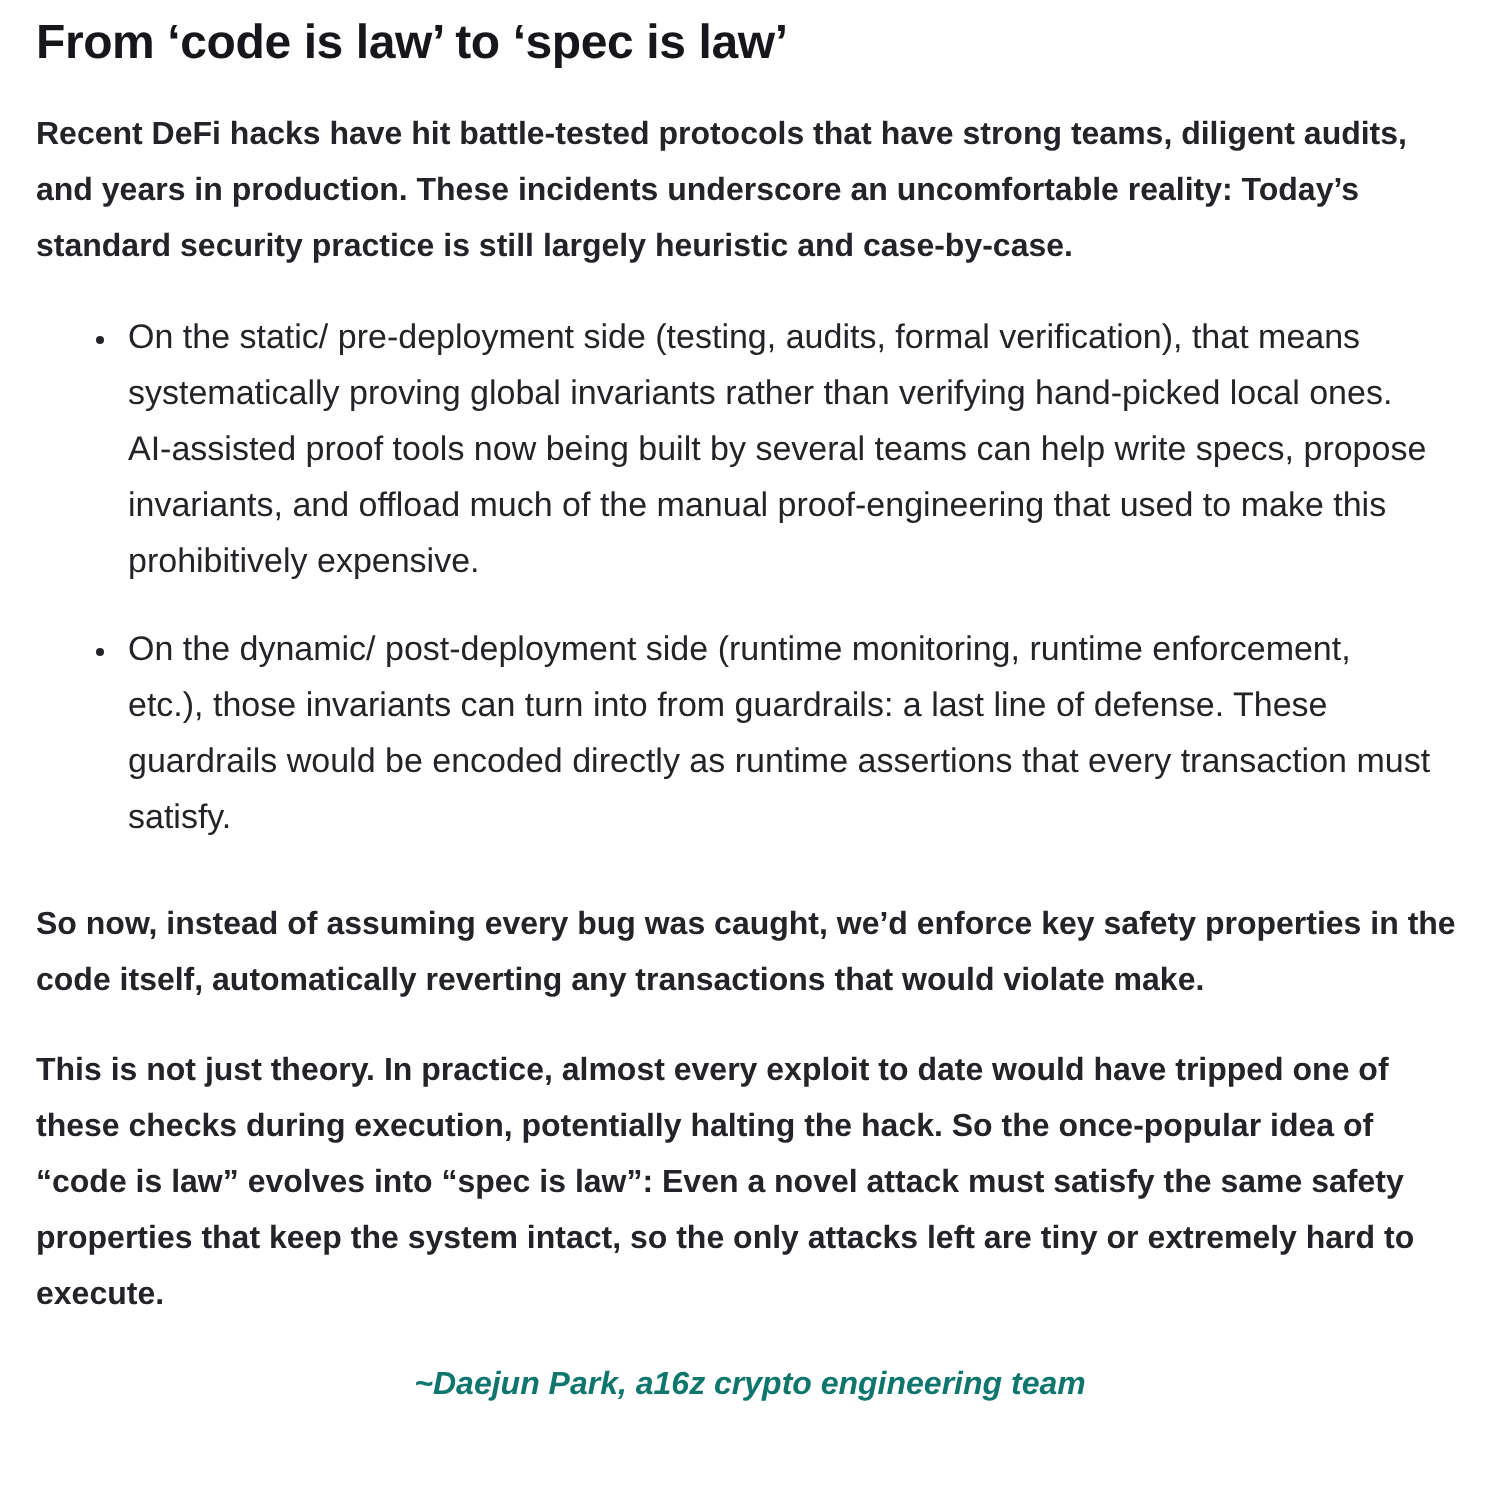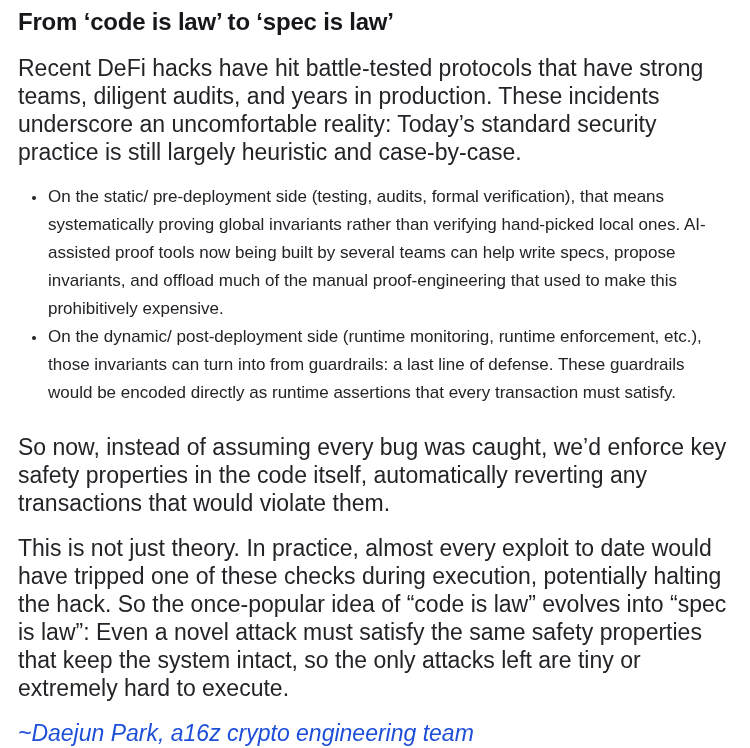--- a/index.html
+++ b/index.html
@@ -22,56 +22,57 @@
   h1.page-title {
     margin: 0 0 17px 0;
     font-size: 24px;
     line-height: 31px;
     font-weight: 700;
     letter-spacing: -0.2px;
     color: #17171b;
   }
   .article p {
     margin: 0 0 17px 0;
-    font-size: 23px;
+    font-size: 16px;
     line-height: 28px;
-    font-weight: 400;
+    font-weight: 700;
   }
   ul.approach-list {
     margin: 16px 0 26px 0;
     padding: 0 0 0 29px;
   }
   ul.approach-list li {
     font-size: 17px;
     line-height: 28px;
-    margin: 0;
+    margin: 16px;
     padding-left: 1px;
   }
   ul.approach-list li::marker {
     font-size: 14px;
     color: #232328;
   }
   p.attribution {
     font-style: italic;
     margin: 3px 0 0 0;
-    color: #1d4ed8;
+    color: #0f766e;
+    text-align: center;
   }
 </style>
 </head>
 <body>
 
 <main class="article">
   <h1 class="page-title">From ‘code is law’ to ‘spec is law’</h1>
 
   <p>Recent DeFi hacks have hit battle-tested protocols that have strong teams, diligent audits, and years in production. These incidents underscore an uncomfortable reality: Today’s standard security practice is still largely heuristic and case-by-case.</p>
 
 
   <ul class="approach-list">
     <li>On the static/ pre-deployment side (testing, audits, formal verification), that means systematically proving global invariants rather than verifying hand-picked local ones. AI-assisted proof tools now being built by several teams can help write specs, propose invariants, and offload much of the manual proof-engineering that used to make this prohibitively expensive.</li>
     <li>On the dynamic/ post-deployment side (runtime monitoring, runtime enforcement, etc.), those invariants can turn into from guardrails: a last line of defense. These guardrails would be encoded directly as runtime assertions that every transaction must satisfy.</li>
   </ul>
 
-  <p>So now, instead of assuming every bug was caught, we’d enforce key safety properties in the code itself, automatically reverting any transactions that would violate them.</p>
+  <p>So now, instead of assuming every bug was caught, we’d enforce key safety properties in the code itself, automatically reverting any transactions that would violate make.</p>
 
   <p>This is not just theory. In practice, almost every exploit to date would have tripped one of these checks during execution, potentially halting the hack. So the once-popular idea of “code is law” evolves into “spec is law”: Even a novel attack must satisfy the same safety properties that keep the system intact, so the only attacks left are tiny or extremely hard to execute.</p>
 
   <p class="attribution">~Daejun Park, a16z crypto engineering team</p>
 </main>
 
 </body></html>

